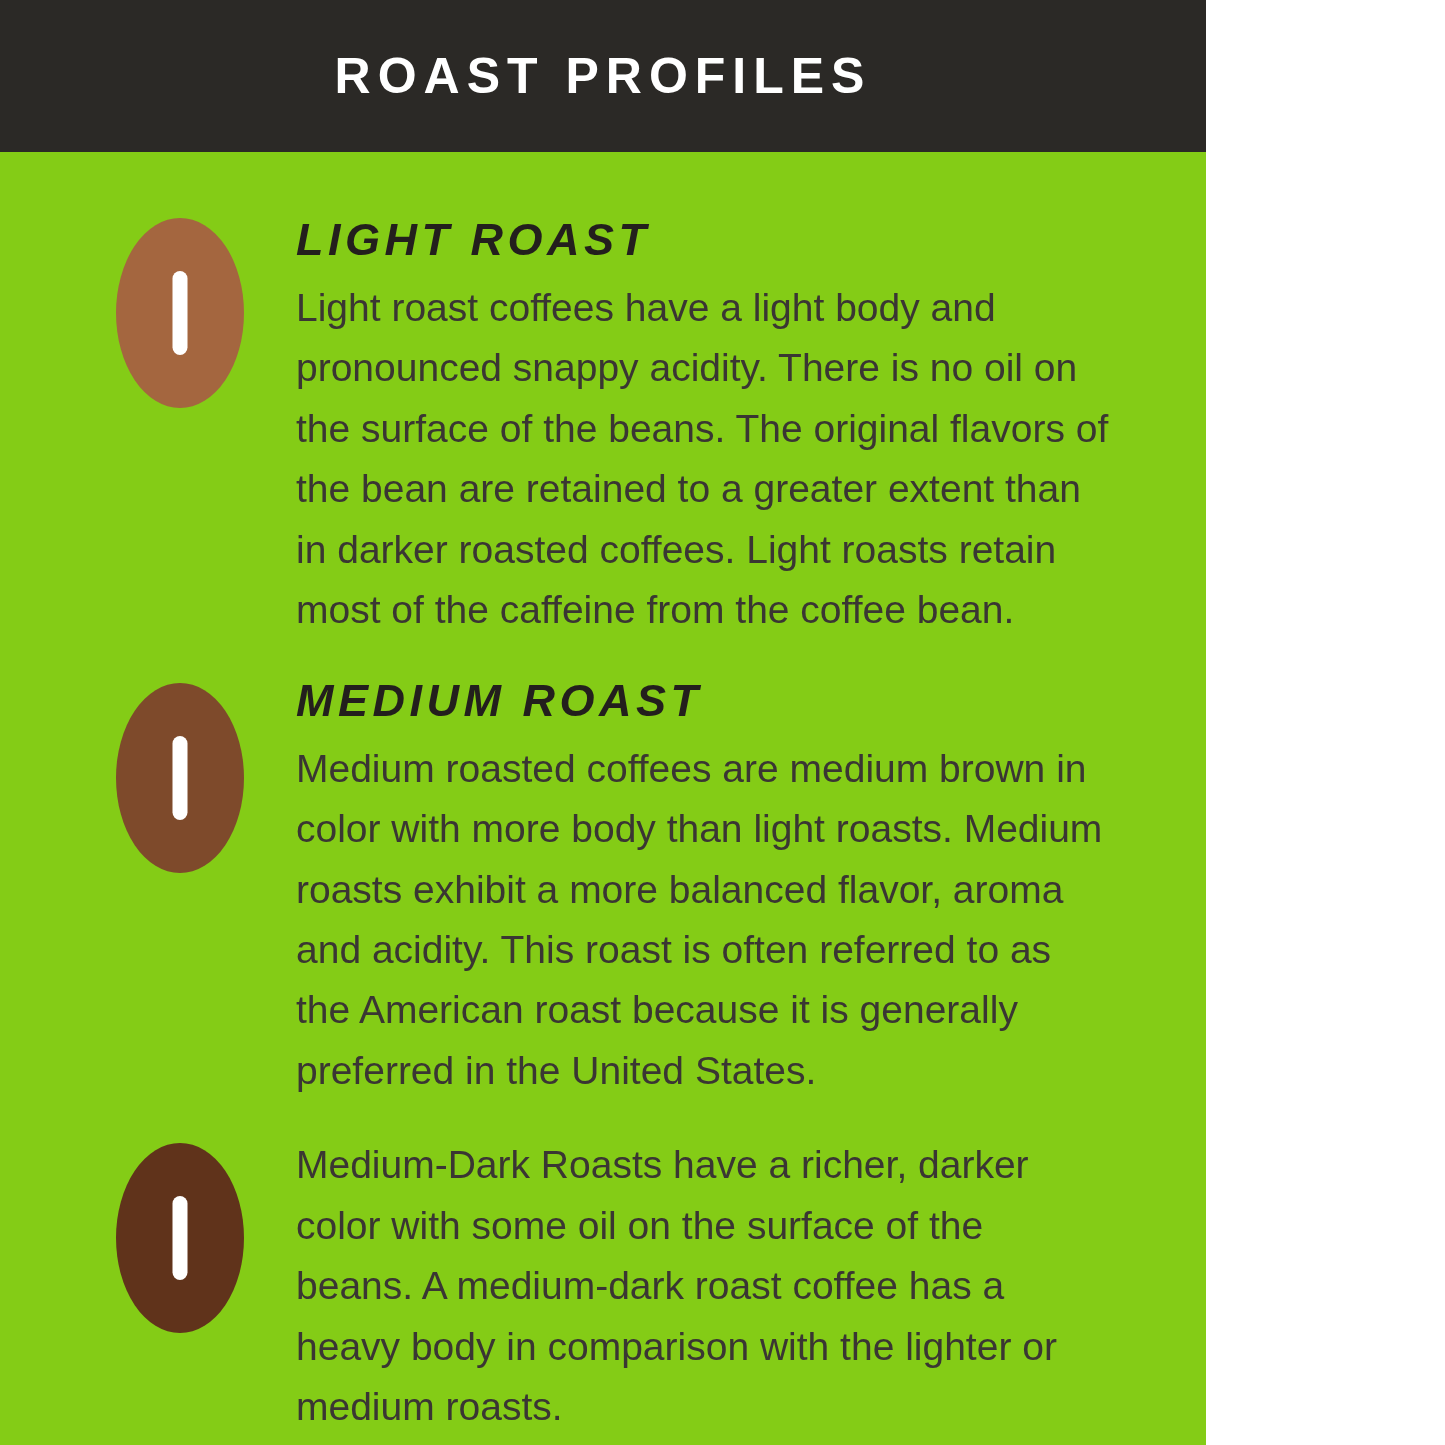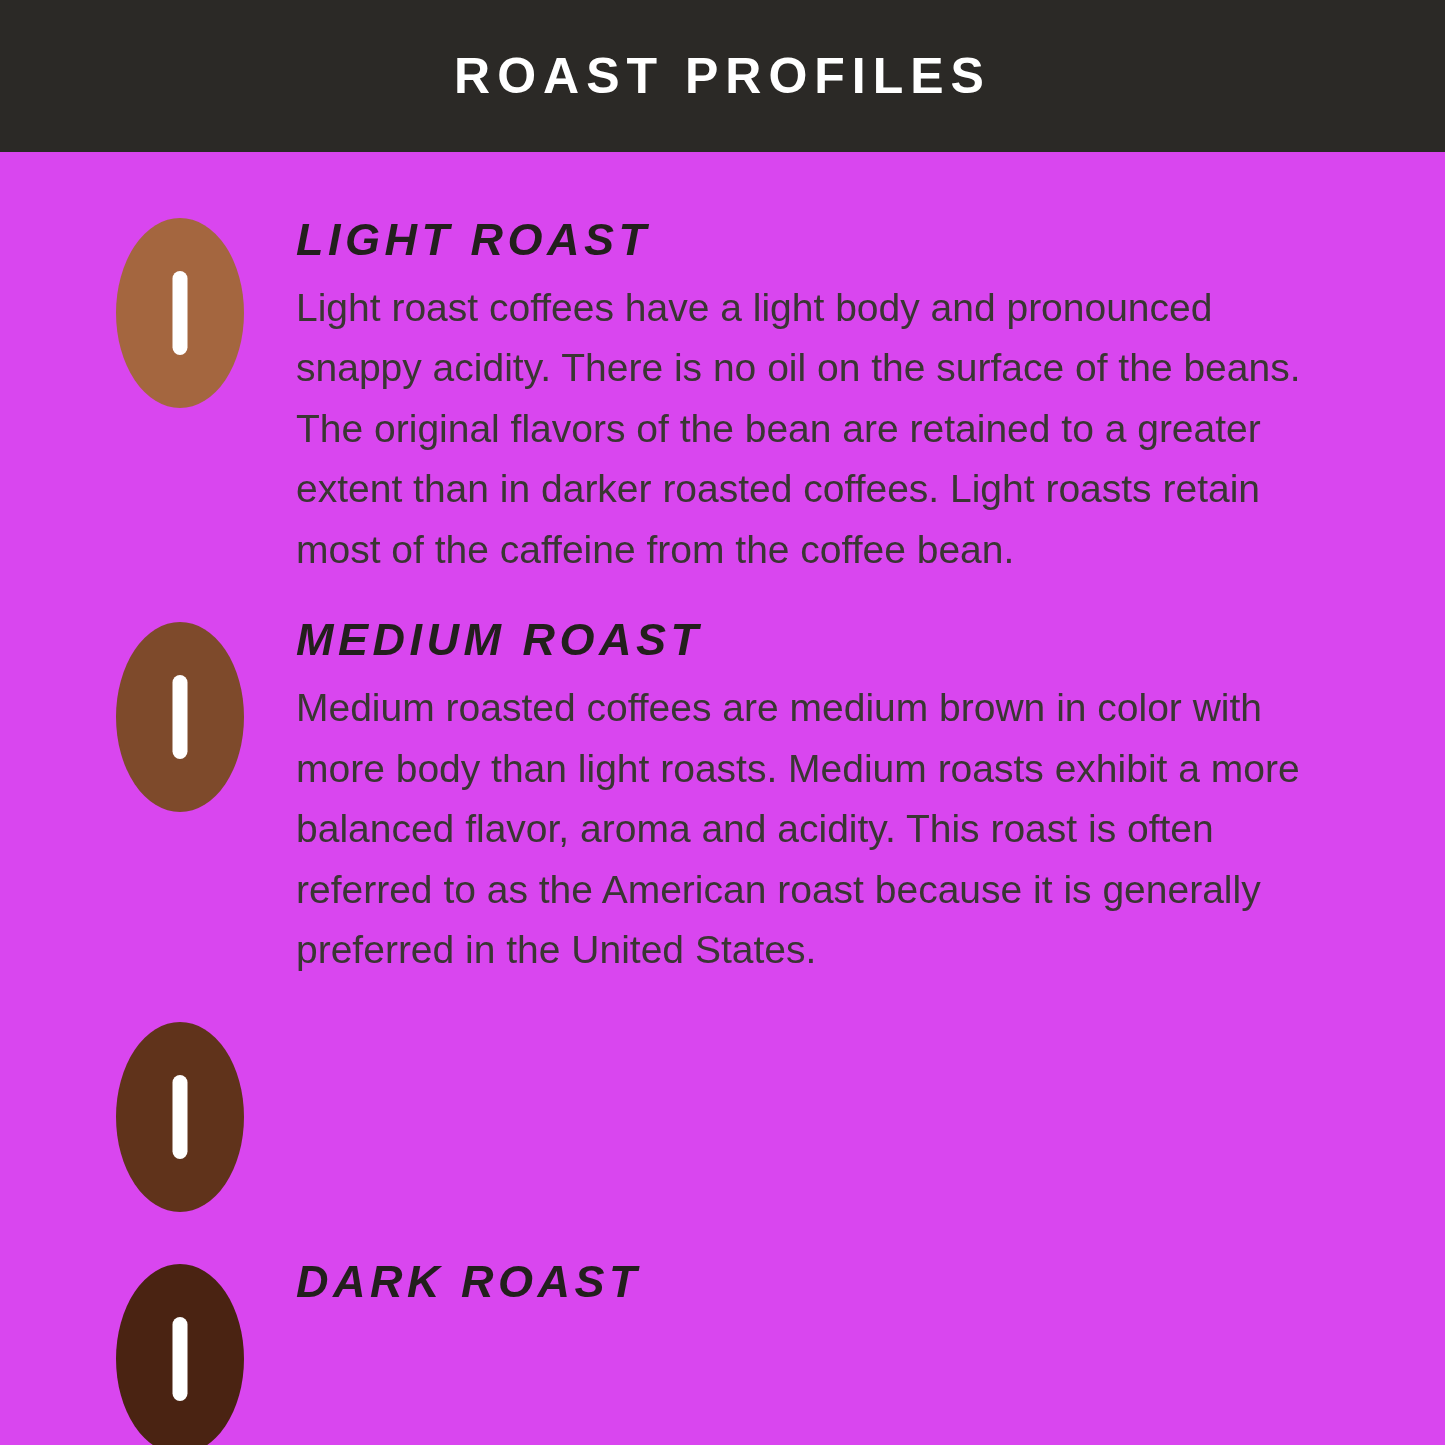--- a/index.html
+++ b/index.html
@@ -8,23 +8,23 @@
   }
   body {
     width: 1445px;
     height: 1445px;
     background: #ffffff;
     font-family: "Liberation Sans", sans-serif;
     overflow: hidden;
   }
   .page {
     position: relative;
-    width: 1445px;
+    width: 1206px;
     height: 1445px;
-    background: #d946ef;
+    background: #84cc16;
     box-sizing: border-box;
   }
   .header {
     width: 100%;
     height: 152px;
     background: #2b2926;
     display: flex;
     align-items: center;
     justify-content: center;
   }
@@ -124,20 +124,21 @@
       </div>
     </div>
 
     <div class="row row-medium-dark">
       <div class="bean-wrap">
         <div class="bean" style="background:#60331b;">
           <div class="crease"></div>
         </div>
       </div>
       <div class="text-col">
+        <p class="roast-desc">Medium-Dark Roasts have a richer, darker color with some oil on the surface of the beans. A medium-dark roast coffee has a heavy body in comparison with the lighter or medium roasts.</p>
       </div>
     </div>
 
     <div class="row row-dark">
       <div class="bean-wrap">
         <div class="bean" style="background:#4a2312;">
           <div class="crease"></div>
         </div>
       </div>
       <div class="text-col">

